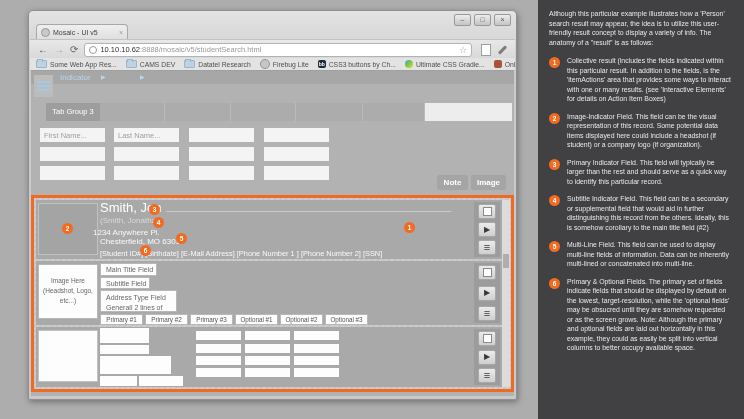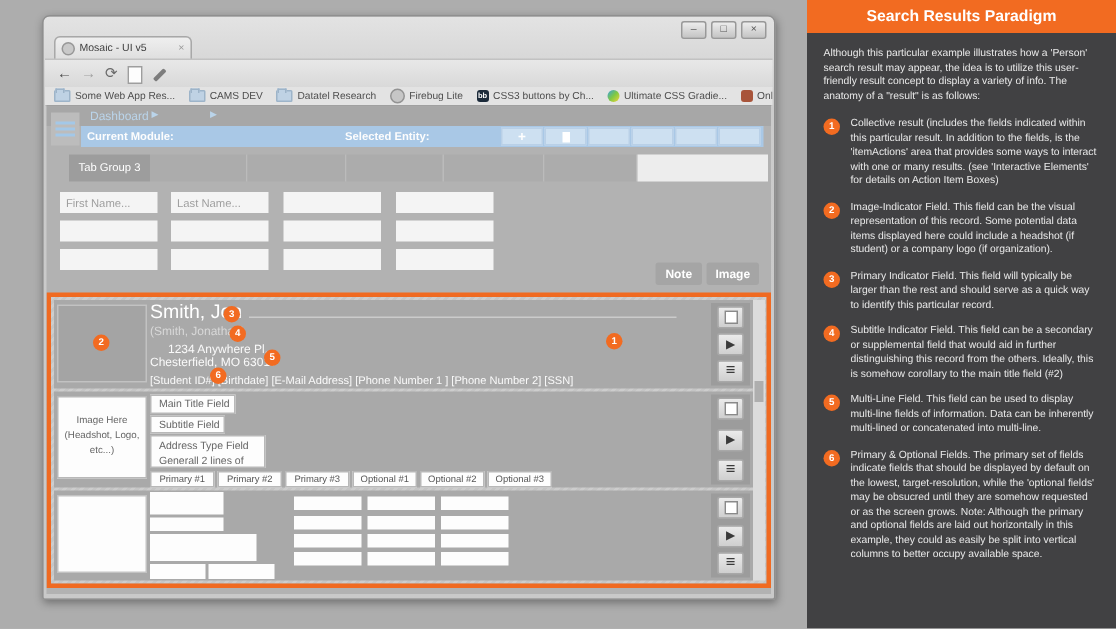--- a/index.html
+++ b/index.html
@@ -80,21 +80,21 @@
   .wbox{position:absolute;background:#fdfdfd;border:1px solid #b8b8b8;box-sizing:border-box;color:#666}
   .chip{position:absolute;top:53px;height:11px;background:#fdfdfd;border:1px solid #b8b8b8;box-sizing:border-box;
     font-size:6.3px;color:#555;text-align:center;line-height:10px}
   .blank{position:absolute;background:#fdfdfd}
   .rscroll{position:absolute;right:1px;top:2px;bottom:2px;width:8px;background:#dcdcdc}
   .rthumb{position:absolute;left:1px;top:54px;width:6px;height:14px;background:#aeaeae}
   
   .r1title{position:absolute;left:64px;top:0;font-size:13px;color:#fff}
   .r1line{position:absolute;left:130px;top:11px;width:285px;height:1px;background:rgba(255,255,255,.4)}
   .r1sub{position:absolute;left:64px;top:16px;font-size:8px;color:#d8d8d8}
-  .r1a1{position:absolute;left:76px;top:28px;font-size:8px;color:#fafafa}
+  .r1a1{position:absolute;left:57px;top:28px;font-size:8px;color:#fafafa}
   .r1a2{position:absolute;left:64px;top:37px;font-size:8px;color:#fafafa}
   .r1f{position:absolute;left:64px;top:49px;font-size:7.4px;color:#fafafa;white-space:nowrap}
   
   .panel{position:absolute;left:538px;top:0;width:206px;height:419px;background:#414143}
   .phead{height:22px;background:#f26b21;color:#fff;font-weight:bold;font-size:10.5px;
     text-align:center;line-height:22px}
   .pbody{padding:9px 11px 0 11px}
   .pintro{font-size:6.9px;color:#e9e9e9;line-height:1.38;margin-bottom:9px}
   .pitem{display:flex;gap:7px;margin-bottom:8px}
   .pbadge{flex:0 0 auto;width:11px;height:11px;border-radius:50%;background:#f26b21;color:#fff;
@@ -115,20 +115,26 @@
   <div class="btab">
     <span class="fav"></span>
     <span class="t">Mosaic - UI v5</span>
     <span class="x">×</span>
   </div>
 
   <div class="toolbar">
     <span class="navg" style="color:#4a4a4a;font-weight:bold">←</span>
     <span class="navg" style="color:#a2a2a2;font-weight:bold">→</span>
     <span class="navg" style="color:#6a6a6a">⟳</span>
+    <div class="urlbox">
+      <span class="globe"></span>
+      <span style="color:#2e2e2e">10.10.10.62</span>
+      <span style="color:#9a9a9a;margin-left:-3px">:8888/mosaic/v5/studentSearch.html</span>
+      <span class="star">☆</span>
+    </div>
     <span class="docic"></span>
     <span class="wrench"></span>
   </div>
 
   <div class="bookbar">
     <span class="bm">
       <span class="folder"></span>
       <span>Some Web App Res...</span>
       </span>
     <span class="bm">
@@ -158,38 +164,24 @@
   </div>
 
   <div class="content">
 
     <div class="hstrip"></div>
     <div class="burger">
         <i></i>
         <i></i>
         <i></i>
       </div>
-    <div class="dash">Dashboard</div>
+    <div class="dash">Indicator</div>
     <div class="navarr" style="left:70px">▶</div>
     <div class="navarr" style="left:109px">▶</div>
 
-    <div class="bluebar">
-      <span class="bb-label" style="left:4px">Current Module:</span>
-      <span class="bb-label" style="left:176px">Selected Entity:</span>
-      <span class="bb-btns">
-        <span class="bb-cell">+</span>
-        <span class="bb-cell">
-            <span class="entic"></span>
-          </span>
-        <span class="bb-cell"></span>
-        <span class="bb-cell"></span>
-        <span class="bb-cell"></span>
-        <span class="bb-cell"></span>
-      </span>
-    </div>
 
     <div class="tabseg active" style="left:15px;width:54px">Tab Group 3</div>
     <div class="tabseg" style="left:69px;width:65px"></div>
     <div class="tabseg" style="left:134px;width:66px"></div>
     <div class="tabseg" style="left:200px;width:65px"></div>
     <div class="tabseg" style="left:265px;width:67px"></div>
     <div class="tabseg" style="left:332px;width:62px"></div>
     <div class="tabwhite" style="left:394px;width:87px"></div>
 
     <input class="finput" style="left: 9px; top: 57px;" placeholder="First Name...">
@@ -301,21 +293,20 @@
       </div>
 
       <div class="rscroll">
         <div class="rthumb"></div>
       </div>
     </div>
   </div>
 </div>
 
 <div class="panel">
-  <div class="phead">Search Results Paradigm</div>
   <div class="pbody">
     <div class="pintro">Although this particular example illustrates how a 'Person' search result may appear, the idea is to utilize this user-friendly result concept to display a variety of info.  The anatomy of a "result" is as follows:</div>
 
     <div class="pitem">
       <span class="pbadge">1</span>
       <span class="ptext">Collective result (includes the fields indicated within this particular result.  In addition to the fields, is the 'itemActions' area that provides some ways to interact with one or many results. (see 'Interactive Elements' for details on Action Item Boxes)</span>
     </div>
     <div class="pitem">
       <span class="pbadge">2</span>
       <span class="ptext">Image-Indicator Field.  This field can be the visual representation of this record.  Some potential data items displayed here could include a headshot (if student) or a company logo (if organization).</span>

